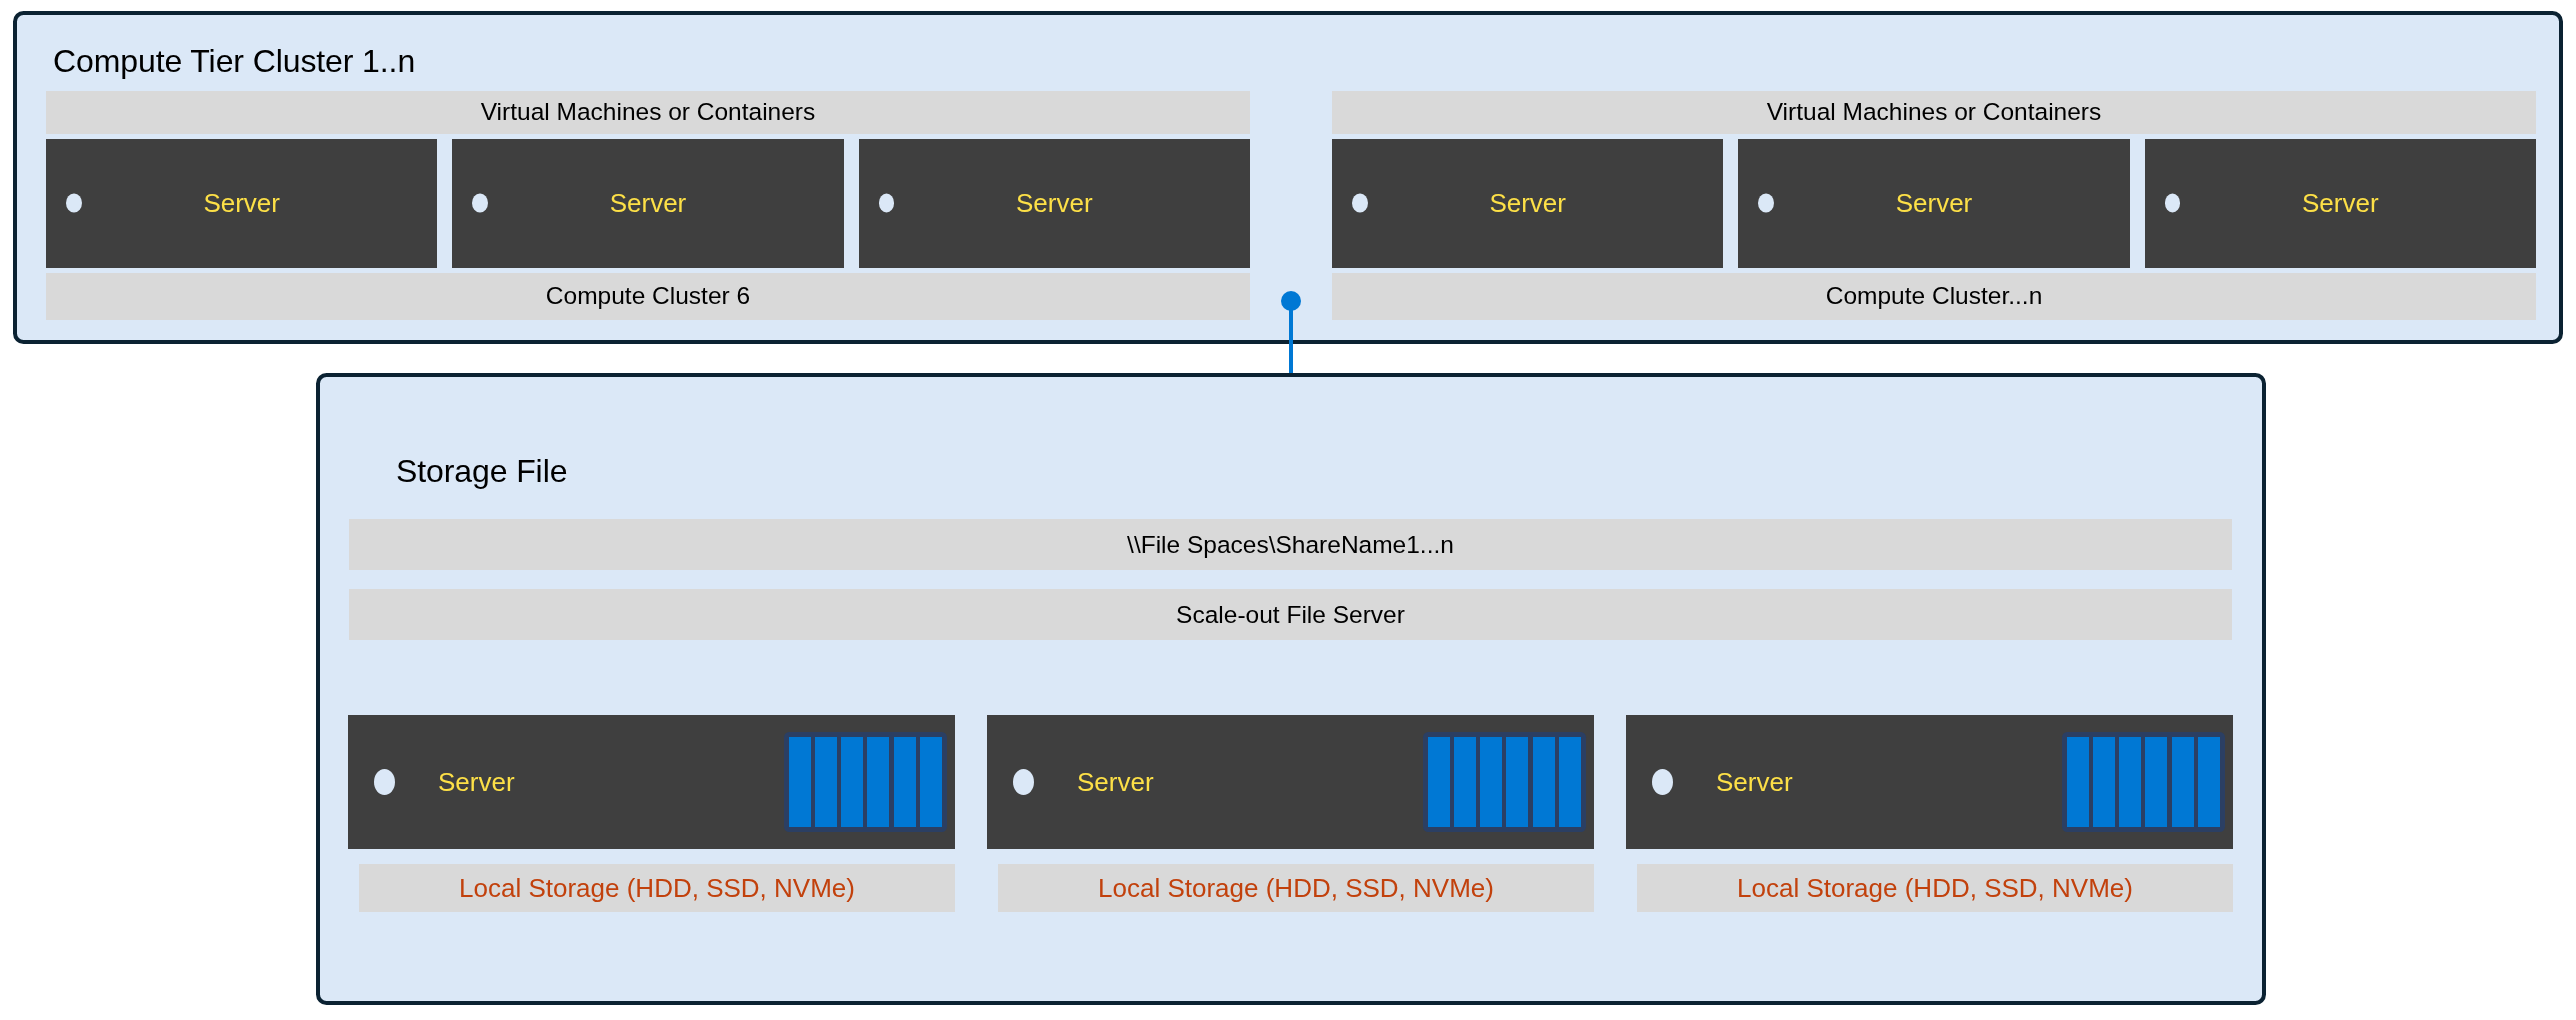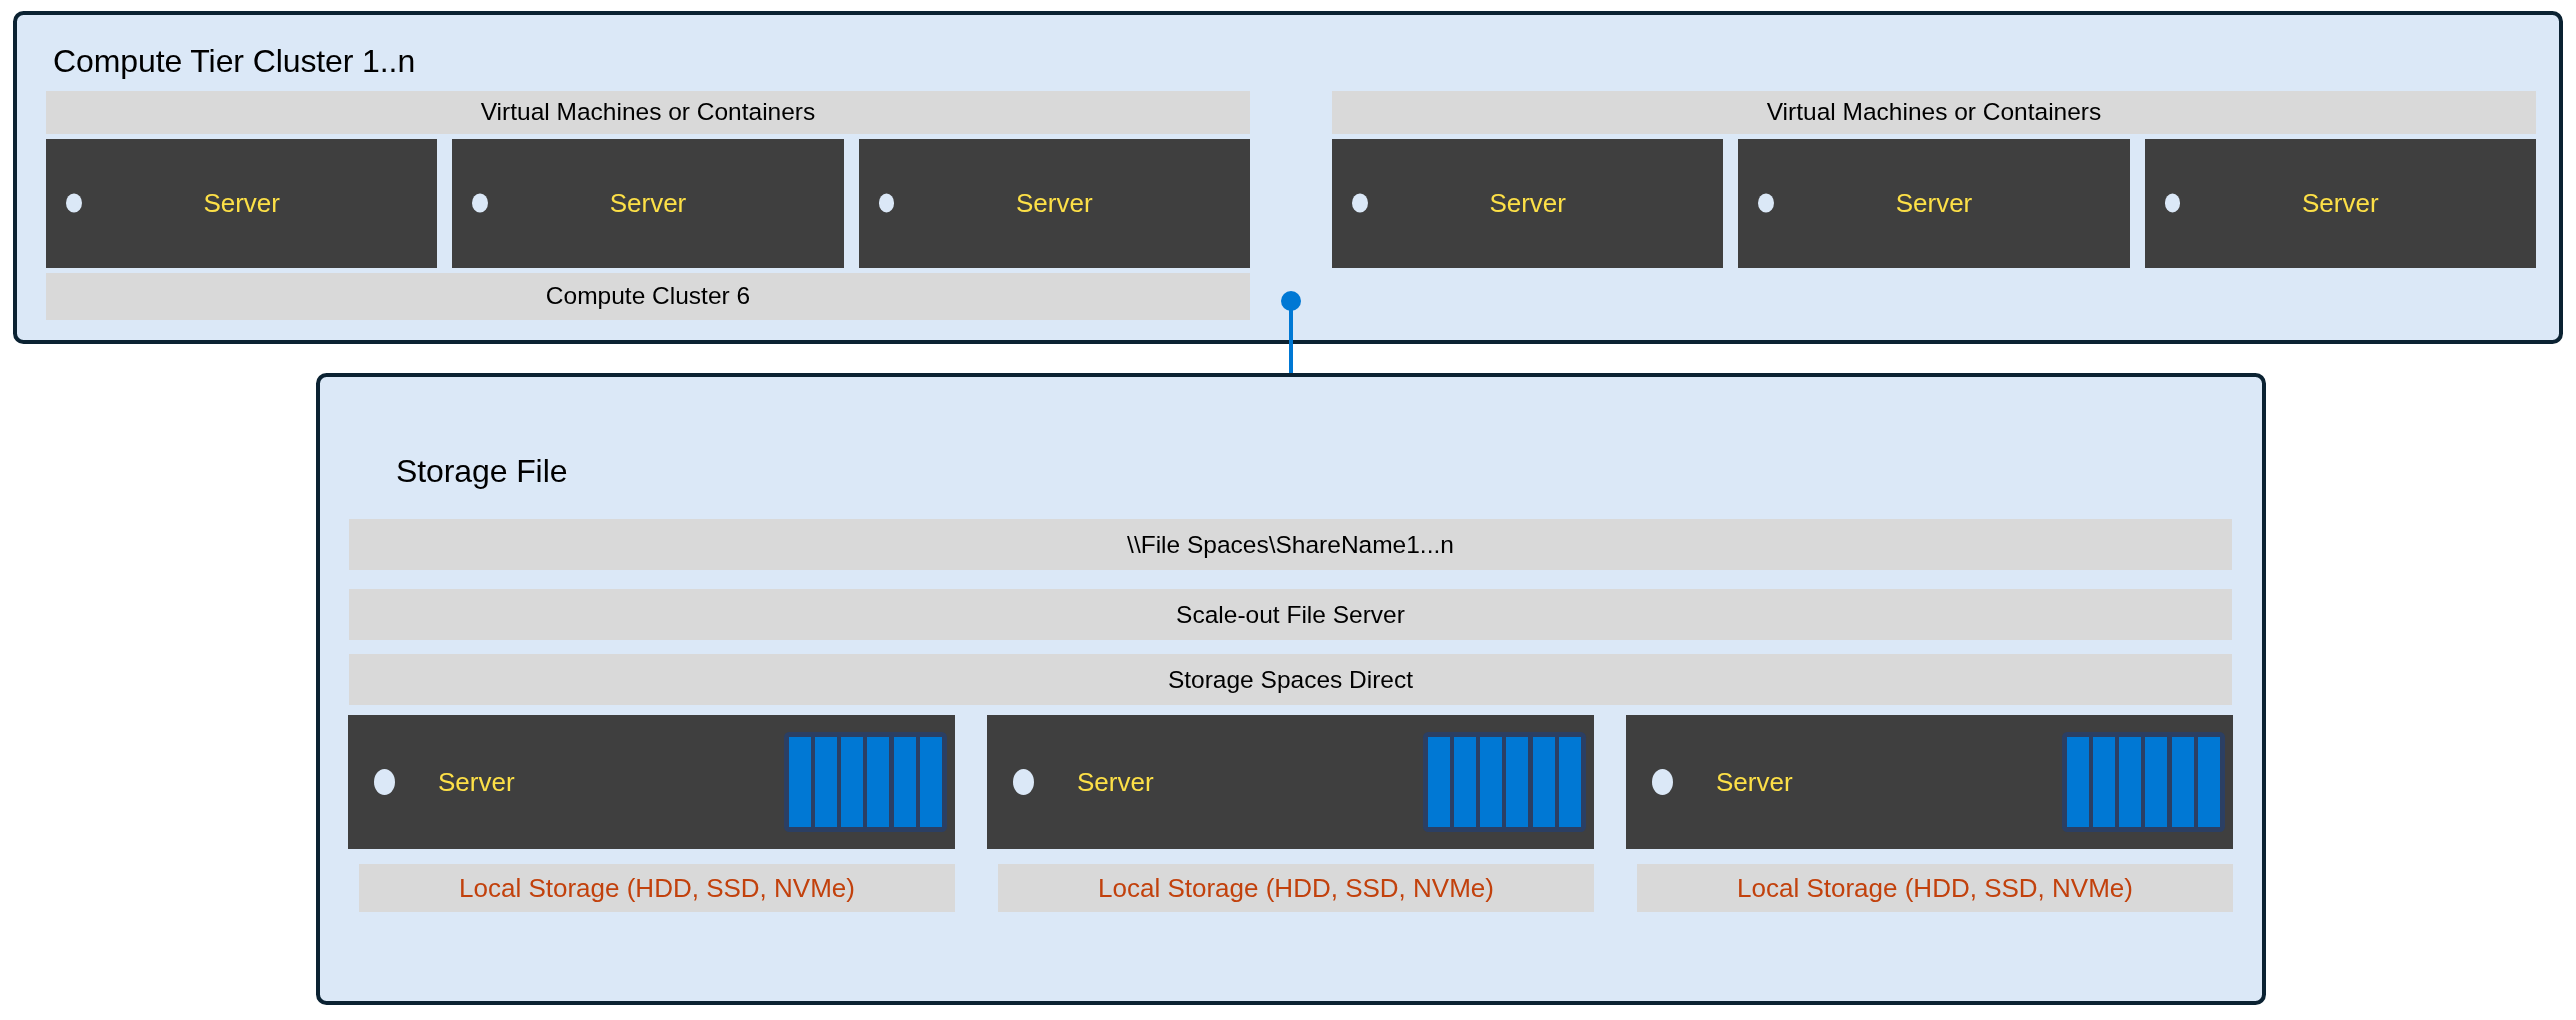--- a/index.html
+++ b/index.html
@@ -279,20 +279,21 @@
         <div class="server-card">
           <span class="server-led"></span>
           <span class="server-label">Server</span>
         </div>
         <div class="server-card">
           <span class="server-led"></span>
           <span class="server-label">Server</span>
         </div>
       </div>
 
+      <div class="band band-bottom">Compute Cluster...n</div>
     </div>
   </div>
 
   <div id="connector">
     <span class="conn-dot top"></span>
     <span class="conn-line"></span>
     <span class="conn-dot bottom"></span>
   </div>
 
   <svg id="folder-icon" viewBox="0 0 190 102">
@@ -301,21 +302,20 @@
   </svg>
 
   <div class="tier" id="storage-tier">
 
     <div class="tier-title" id="storage-title">Storage File</div>
 
     <div class="band storage-band" id="band-fileshare">\\File Spaces\ShareName1...n</div>
 
     <div class="band storage-band" id="band-sofs">Scale-out File Server</div>
 
-    <div class="band storage-band" id="band-s2d">Storage Spaces Direct</div>
 
     <div class="storage-nodes">
 
       <div class="storage-node">
         <div class="storage-server">
           <span class="server-led"></span>
           <span class="server-label">Server</span>
           <span class="disk-array">
             <span class="disk"></span>
             <span class="disk"></span>

